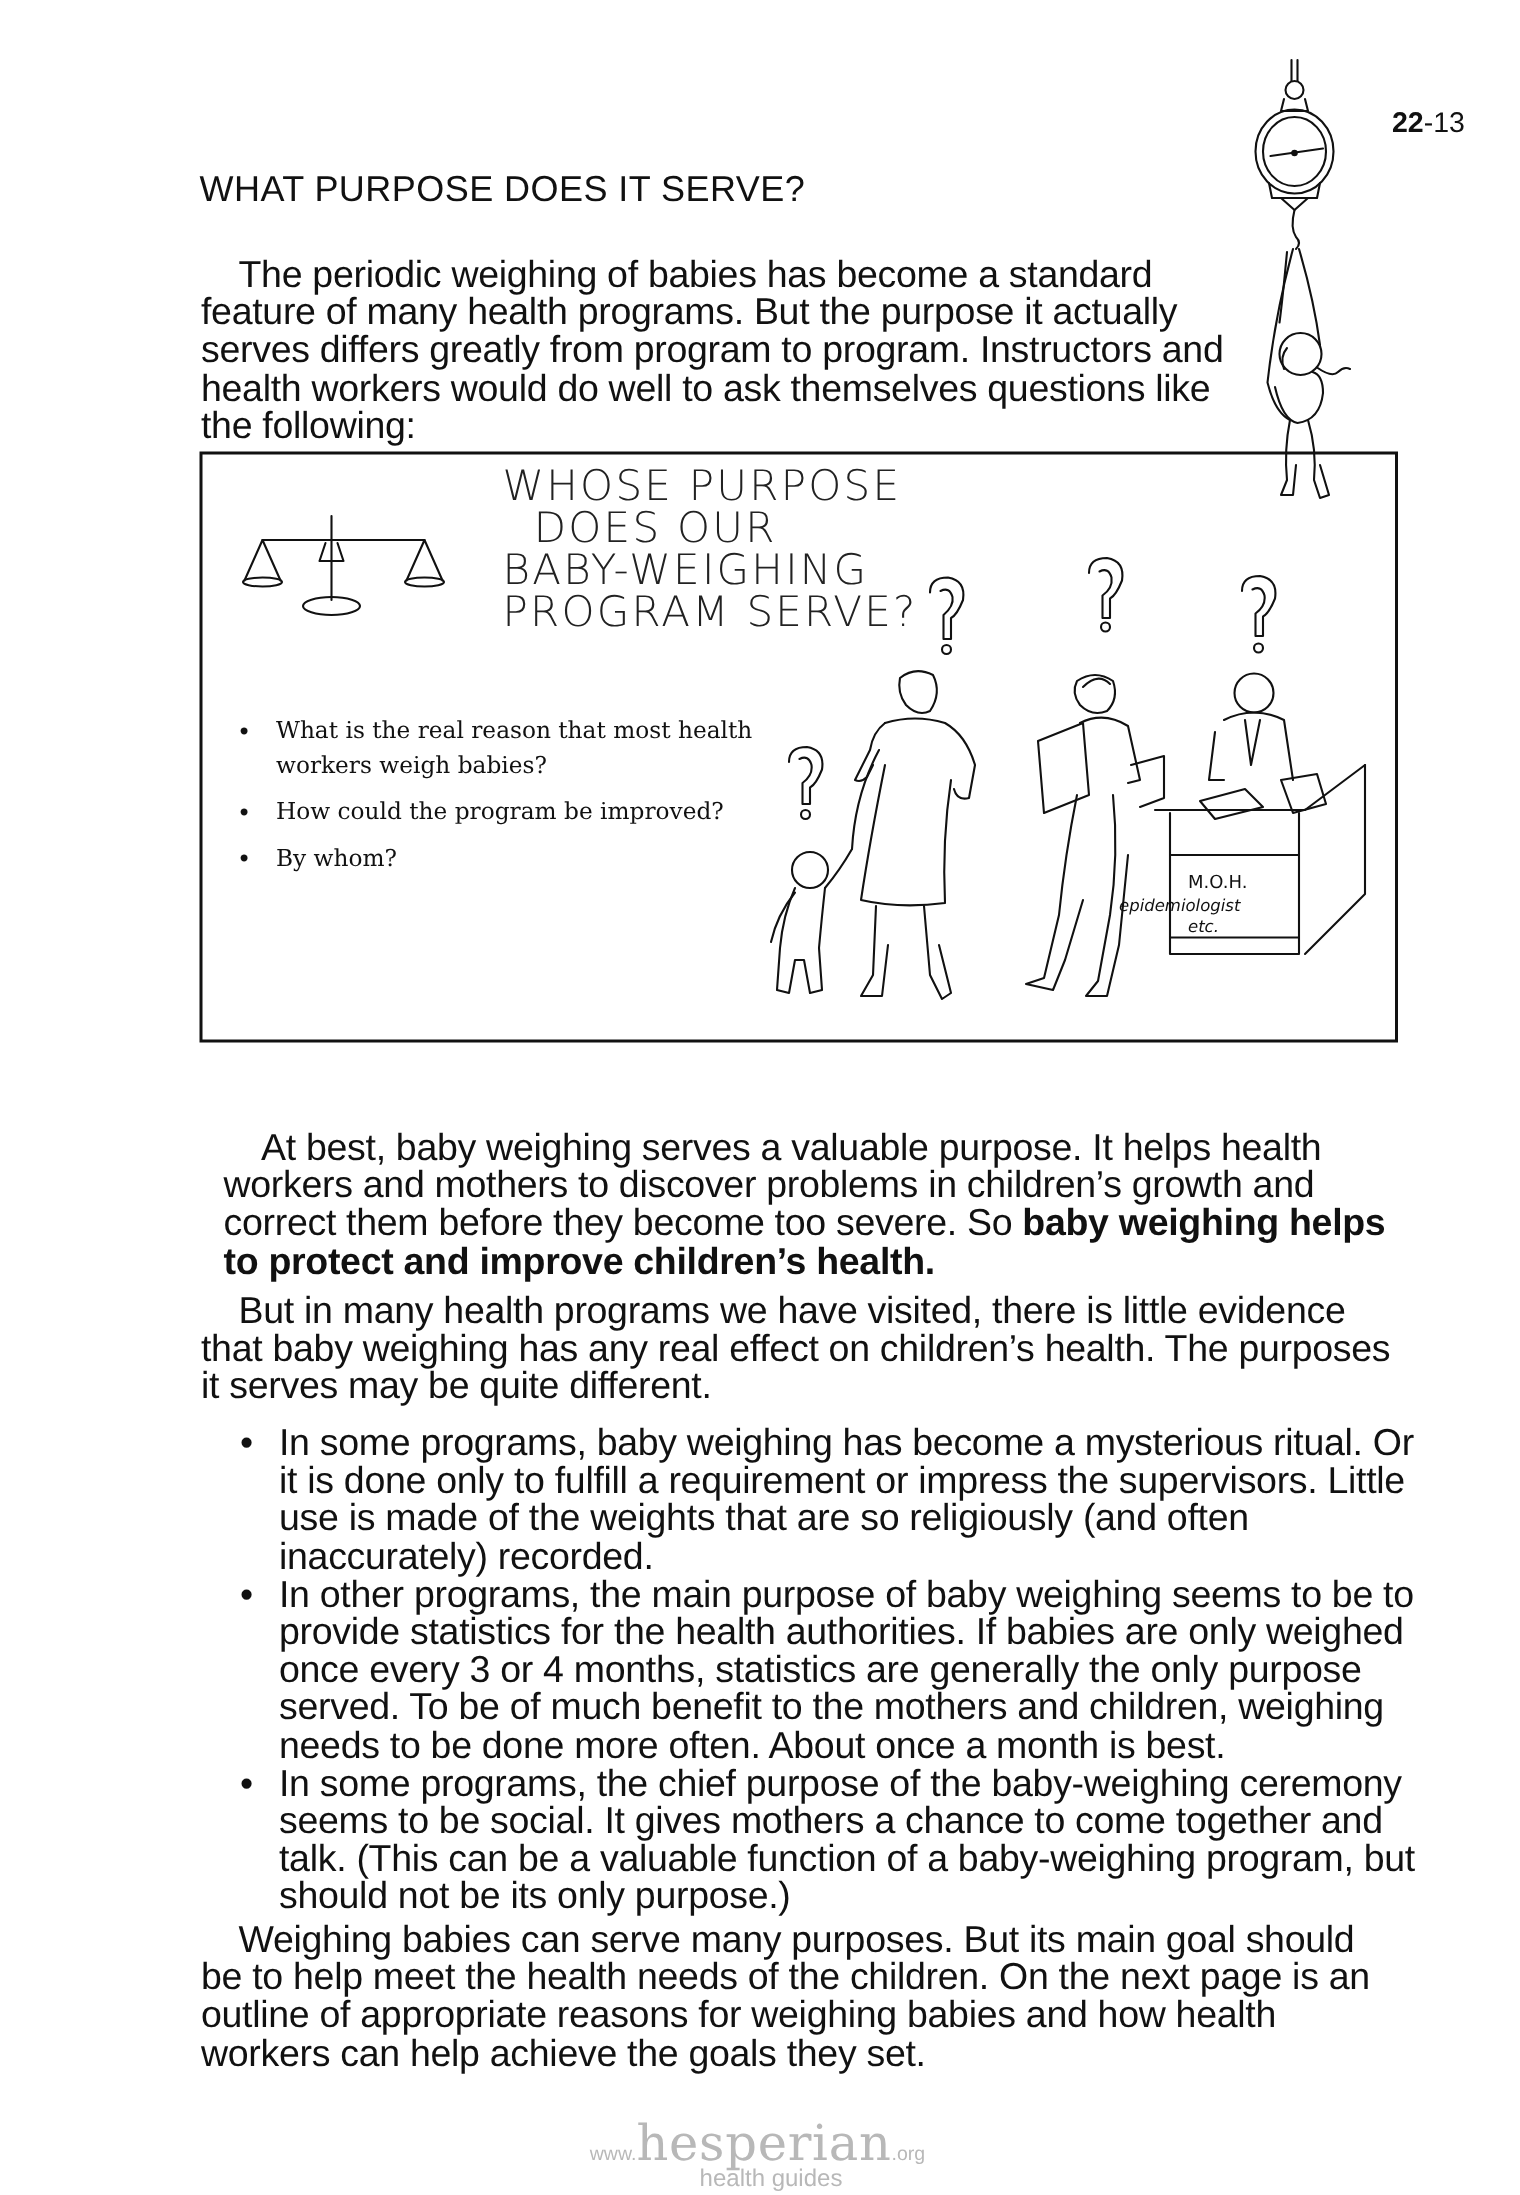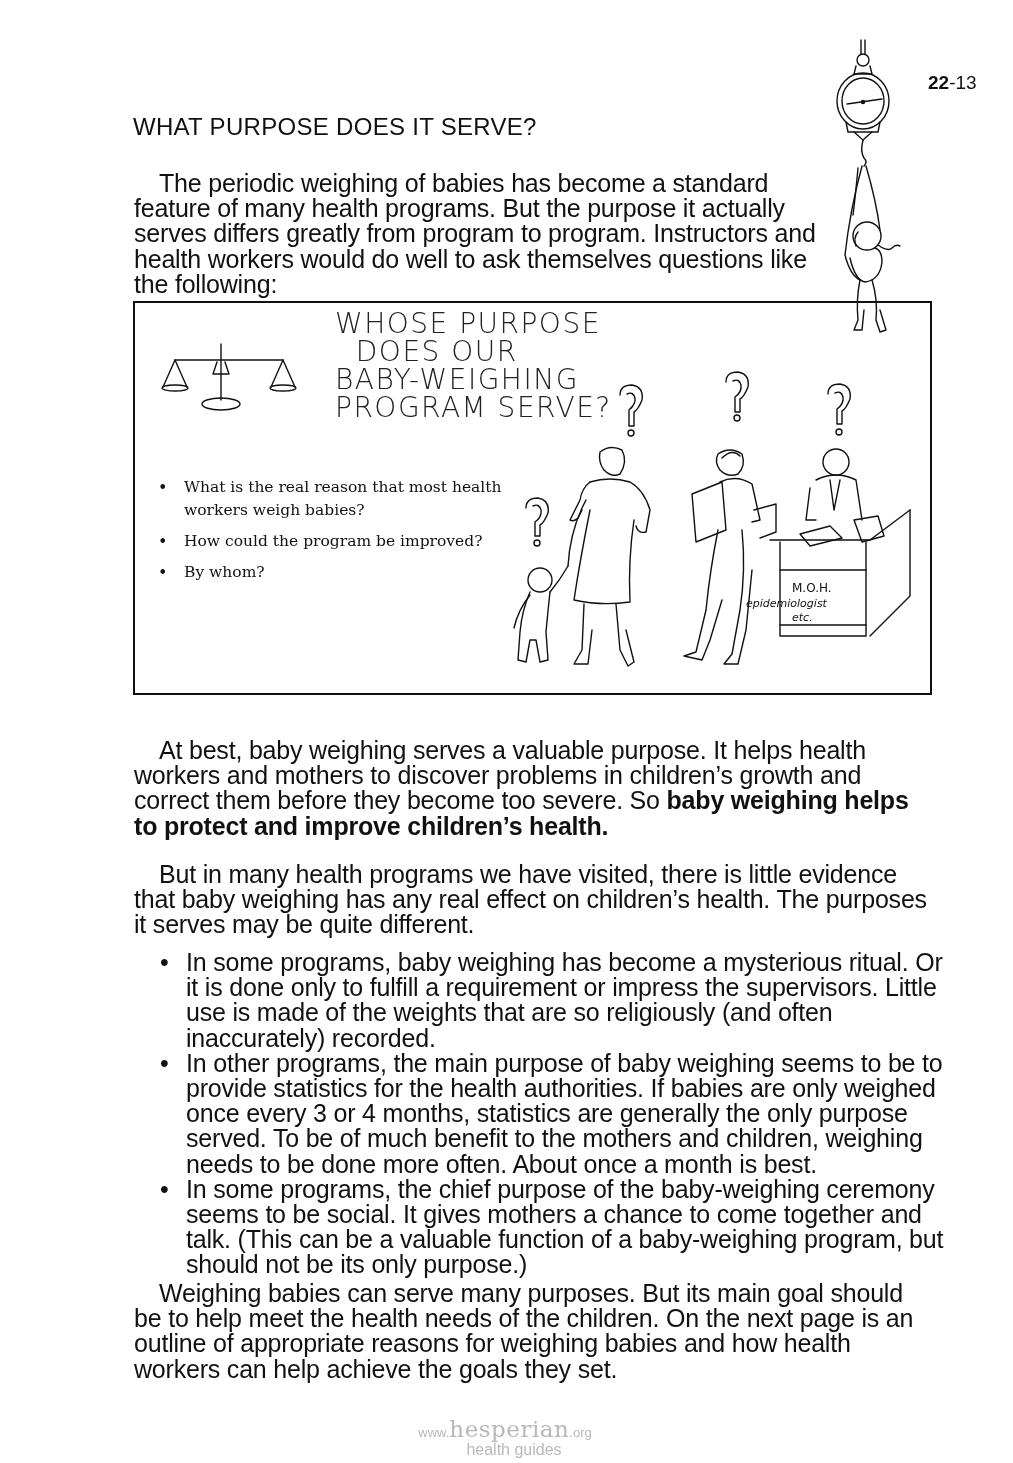--- a/index.html
+++ b/index.html
@@ -25,21 +25,21 @@
 
   .p2 { left: 134px; top: 738px; width: 800px; }
   .p3 { left: 134px; top: 862px; width: 800px; }
   .bullets { left: 160px; top: 950px; width: 790px; margin: 0; padding: 0; list-style: none; }
   .bullets li { position: relative; padding-left: 26px; }
   .bullets li::before { content: "\2022"; position: absolute; left: 0; top: 0; }
   .p4 { left: 134px; top: 1281px; width: 800px; }
 
   .watermark { left: 385px; top: 1419px; width: 240px; text-align: center; color: #b8b8b8; }
   .wm-line1 { font-size: 13px; line-height: 20px; }
-  .wm-line1 .brand { font-family: "DejaVu Serif", serif; font-size: 23px; letter-spacing: 0.5px; }
+  .wm-line1 .brand { font-family: "DejaVu Serif", serif; font-size: 33px; letter-spacing: 0.5px; }
   .wm-line2 { font-size: 16px; line-height: 14px; margin-left: 18px; }
 
   svg { position: absolute; overflow: visible; }
   svg * { fill: none; stroke: #111; stroke-width: 1.4; stroke-linecap: round; stroke-linejoin: round; }
   svg .fill-white { fill: #fff; }
   svg .fill-dark { fill: #111; }
   svg text { stroke: none; fill: #111; font-family: "DejaVu Sans", sans-serif; font-style: italic; }
 </style>
 </head>
 <body>
@@ -159,21 +159,21 @@
     <path d="M310 255 L396 255"></path>
     <path d="M440 140 L440 226 L400 266"></path>
     <path d="M330 164 L360 156 L372 168 L340 176 Z"></path>
     <path d="M384 150 L408 146 L414 166 L392 172 Z"></path>
   </g>
   <text x="322" y="222" font-size="12" style="font-style:normal">M.O.H.</text>
   <text x="276" y="237" font-size="11">epidemiologist</text>
   <text x="322" y="251" font-size="11">etc.</text>
 </svg>
 
-<p class="abs body-text p2 indent" style="margin:0"><span>At best, baby weighing serves a valuable purpose. It helps health workers and mothers to discover problems in children’s growth and correct them before they become too severe. So </span><b>baby weighing helps to protect and improve children’s health.</b></p>
+<p class="abs body-text p2 indent" style="margin:15px"><span>At best, baby weighing serves a valuable purpose. It helps health workers and mothers to discover problems in children’s growth and correct them before they become too severe. So </span><b>baby weighing helps to protect and improve children’s health.</b></p>
 
 <p class="abs body-text p3 indent" style="margin:0">But in many health programs we have visited, there is little evidence that baby weighing has any real effect on children’s health. The purposes it serves may be quite different.</p>
 
 <ul class="abs body-text bullets">
   <li>In some programs, baby weighing has become a mysterious ritual. Or it is done only to fulfill a requirement or impress the supervisors. Little use is made of the weights that are so religiously (and often inaccurately) recorded.</li>
   <li>In other programs, the main purpose of baby weighing seems to be to provide statistics for the health authorities. If babies are only weighed once every 3 or 4 months, statistics are generally the only purpose served. To be of much benefit to the mothers and children, weighing needs to be done more often. About once a month is best.</li>
   <li>In some programs, the chief purpose of the baby-weighing ceremony seems to be social. It gives mothers a chance to come together and talk. (This can be a valuable function of a baby-weighing program, but should not be its only purpose.)</li>
 </ul>
 
 <p class="abs body-text p4 indent" style="margin:0">Weighing babies can serve many purposes. But its main goal should be to help meet the health needs of the children. On the next page is an outline of appropriate reasons for weighing babies and how health workers can help achieve the goals they set.</p>

